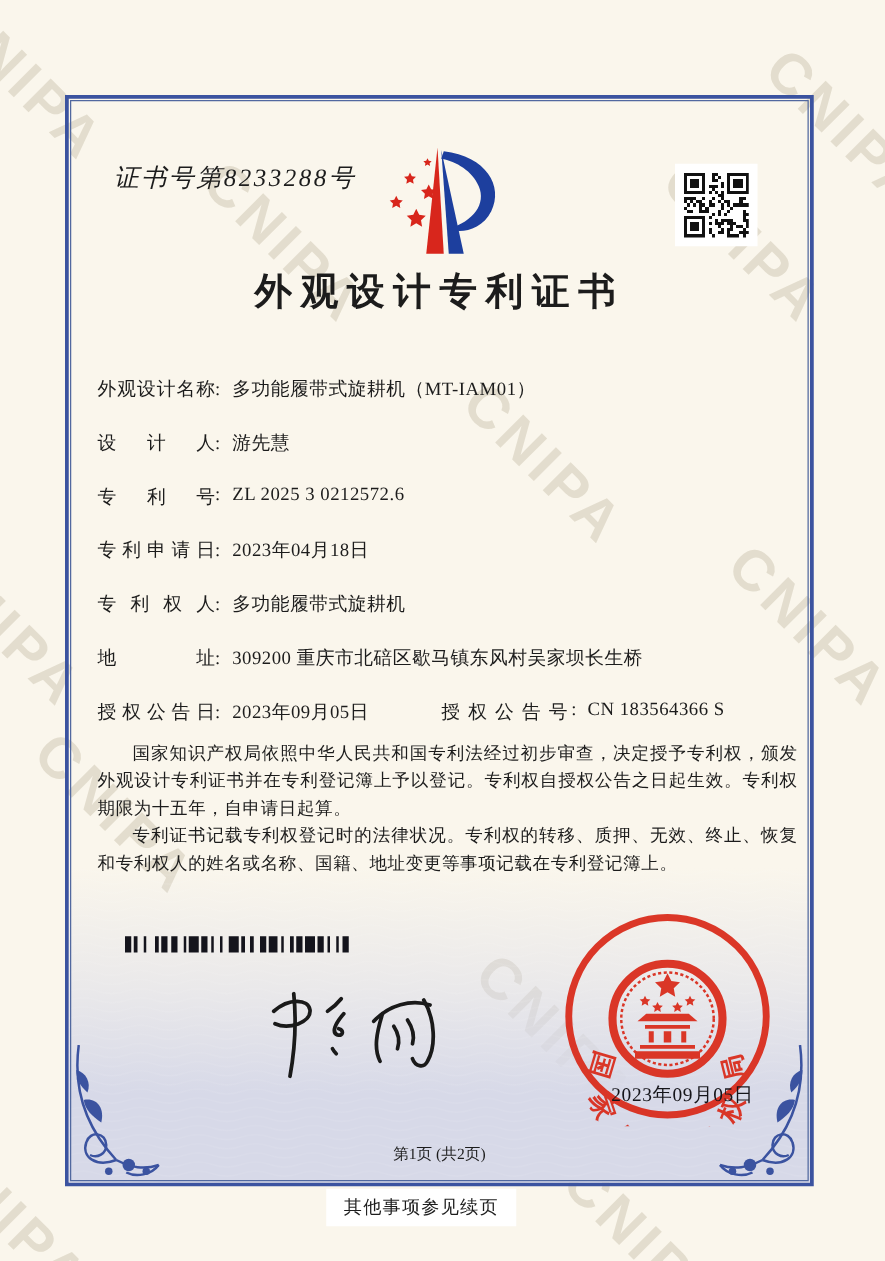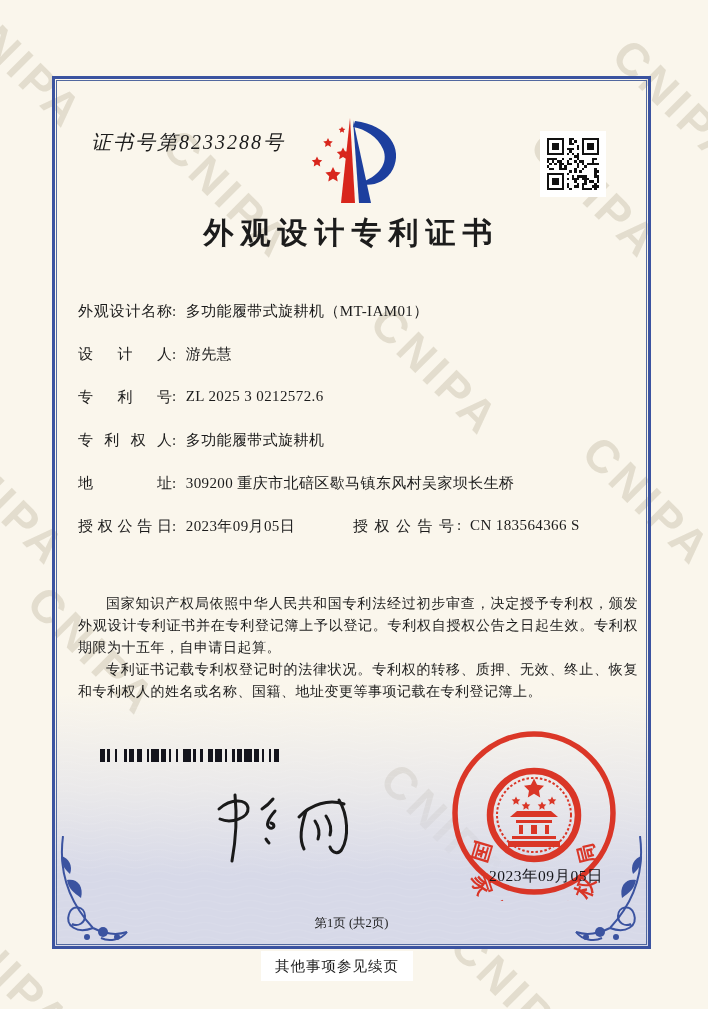--- a/index.html
+++ b/index.html
@@ -397,20 +397,24 @@
       </div>
       <div class="row">
         <span class="lbl">设计人</span><span class="colon">:</span>
         <span class="val">游先慧</span>
       </div>
       <div class="row">
         <span class="lbl">专利号</span><span class="colon">:</span>
         <span class="val">ZL 2025 3 0212572.6</span>
       </div>
       <div class="row">
+        <span class="lbl">专利申请日</span><span class="colon">:</span>
+        <span class="val">2023年04月18日</span>
+      </div>
+      <div class="row">
         <span class="lbl">专利权人</span><span class="colon">:</span>
         <span class="val">多功能履带式旋耕机</span>
       </div>
       <div class="row">
         <span class="lbl">地址</span><span class="colon">:</span>
         <span class="val">309200 重庆市北碚区歇马镇东风村吴家坝长生桥</span>
       </div>
       <div class="row">
         <span class="lbl">授权公告日</span><span class="colon">:</span>
         <span class="val">2023年09月05日</span>

